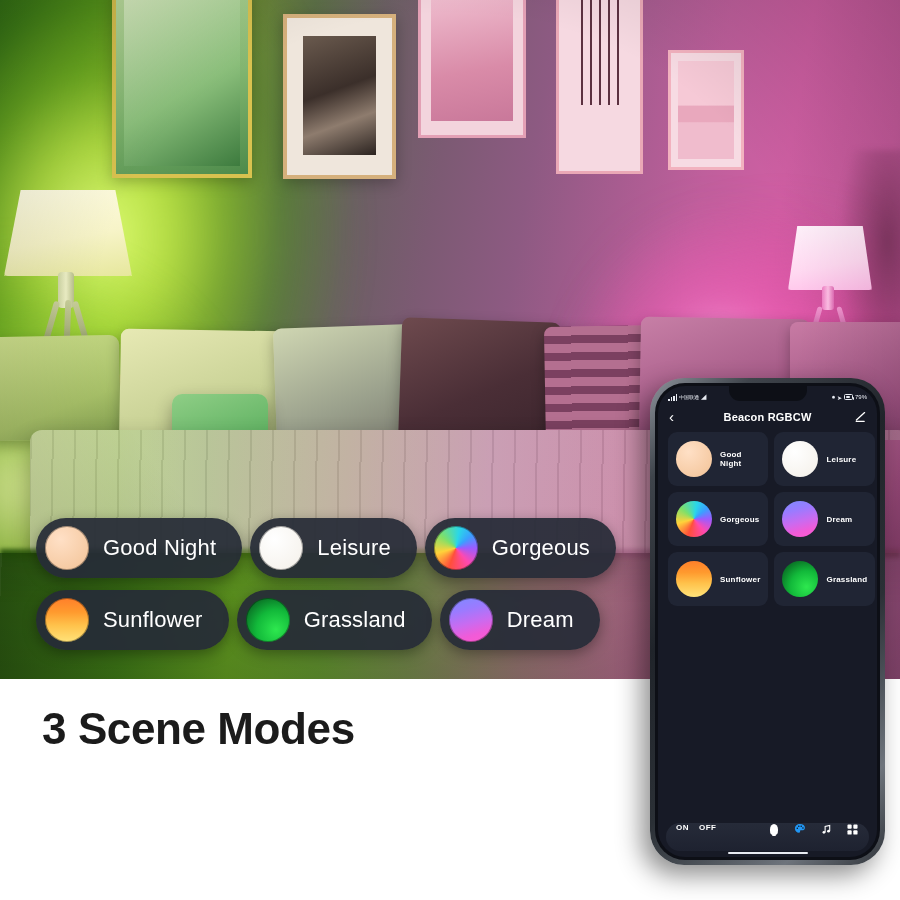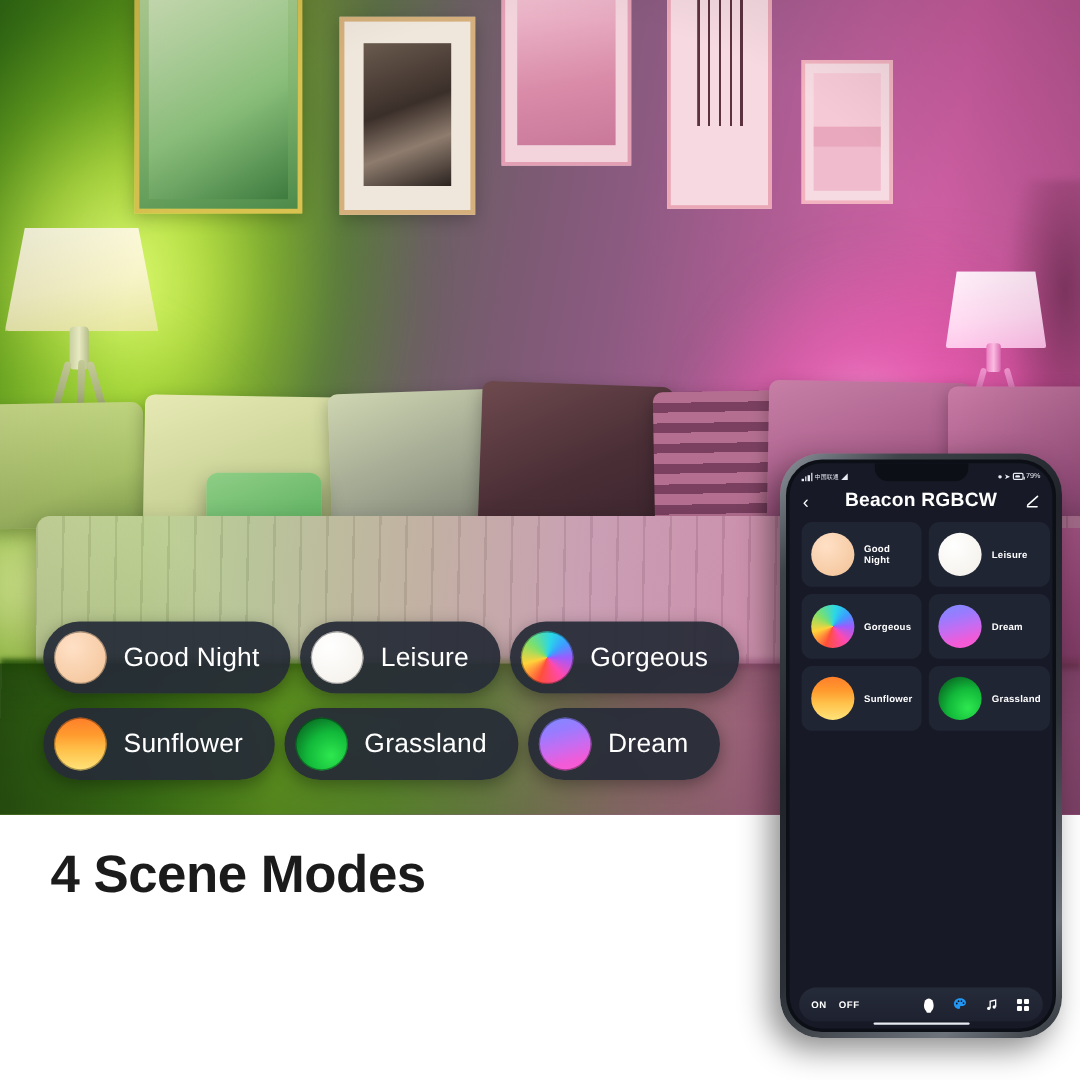--- a/index.html
+++ b/index.html
@@ -226,39 +226,39 @@
   .bars i:nth-child(3){height:5px} .bars i:nth-child(4){height:7px}
   .batt{ width:9px; height:6px; border:1px solid #e9ecf3; border-radius:1.5px; position:relative; }
   .batt::after{content:""; position:absolute; left:1px; top:1px; bottom:1px; right:2px; background:#e9ecf3; border-radius:1px;}
   .batt::before{content:""; position:absolute; right:-2.5px; top:1.5px; width:1.5px; height:3px; background:#e9ecf3; border-radius:0 1px 1px 0;}
 
   .appbar{
     display:flex; align-items:center; justify-content:space-between;
     padding:4px 11px 8px; flex:none;
   }
   .appbar .back{ color:#fff; font-size:15px; line-height:1; width:16px; }
-  .appbar .title{ color:#fff; font-size:16px; font-weight:600; letter-spacing:.2px; }
+  .appbar .title{ color:#fff; font-size:11px; font-weight:600; letter-spacing:.2px; }
   .appbar .edit{ width:16px; display:flex; justify-content:flex-end; }
 
   .scene-grid{
     display:grid; grid-template-columns:1fr 1fr; gap:6px;
     padding:0 10px; flex:none;
   }
   .scene-card{
     background:#202534; border-radius:9px; height:54px;
     display:flex; align-items:center; gap:8px; padding:0 8px;
   }
   .scene-card .sw{ width:36px; height:36px; border-radius:50%; flex:none; }
   .scene-card .lb{ color:#fff; font-size:8px; font-weight:bold; letter-spacing:.2px; }
 
   .screen-fill{ flex:1; }
 
   .tabbar{
     margin:0 8px 6px; height:28px; border-radius:14px;
-    display:flex; align-items:center; flex:none;
+    display:flex; align-items:flex-start; flex:none;
     background:linear-gradient(180deg,#262b39,#1e2230);
   }
   .onoff{ display:flex; align-items:center; gap:10px; padding-left:10px; }
   .onoff .b{ color:#fff; font-size:8px; font-weight:bold; letter-spacing:.5px; }
   .tabicons{ display:flex; align-items:center; gap:14px; margin-left:auto; padding-right:11px; }
   .tabicons .ic{ width:12px; height:12px; display:flex; align-items:center; justify-content:center; }
   .bulb{ width:8px; height:11px; background:#fff; border-radius:50% 50% 42% 42%; position:relative; }
   .bulb::after{content:""; position:absolute; left:2px; bottom:-1.5px; width:4px; height:2px; background:#fff; border-radius:1px;}
   .homebar{
     position:absolute; left:50%; bottom:3px; transform:translateX(-50%);
@@ -347,21 +347,21 @@
       <span class="lb">Grassland</span>
     </div>
     <div class="pill">
       <span class="sw sw-dream"></span>
       <span class="lb">Dream</span>
     </div>
   </div>
 </div>
 
 <div class="textblock">
-  <div class="headline">4 Scene Modes</div>
+  <div class="headline">3 Scene Modes</div>
 </div>
 
 <div class="phone">
   <div class="phone-inner">
     <div class="screen">
       <div class="notch"></div>
 
       <div class="statusbar">
         <span class="sb-left">
           <span class="bars">

